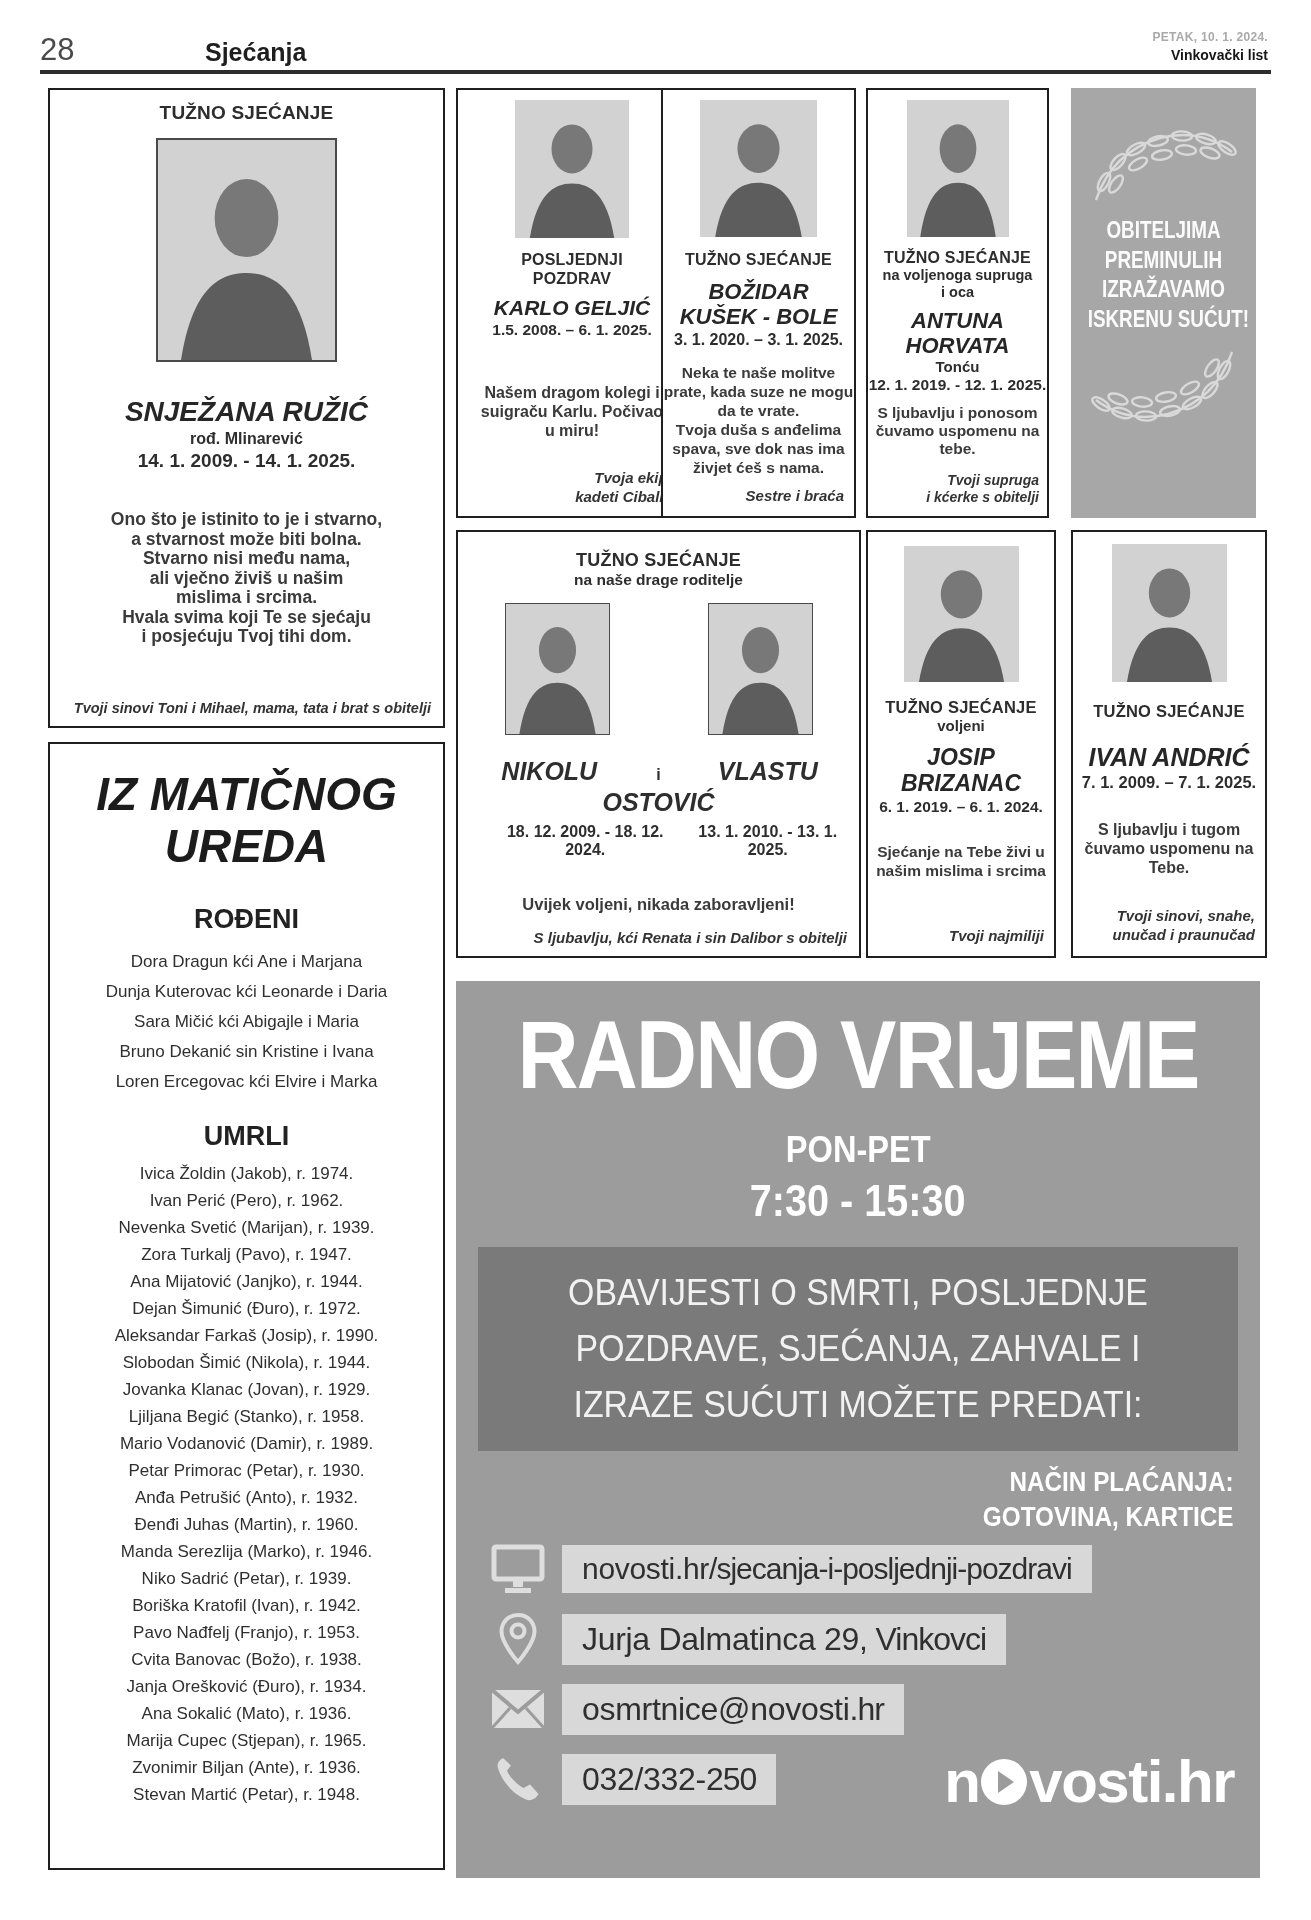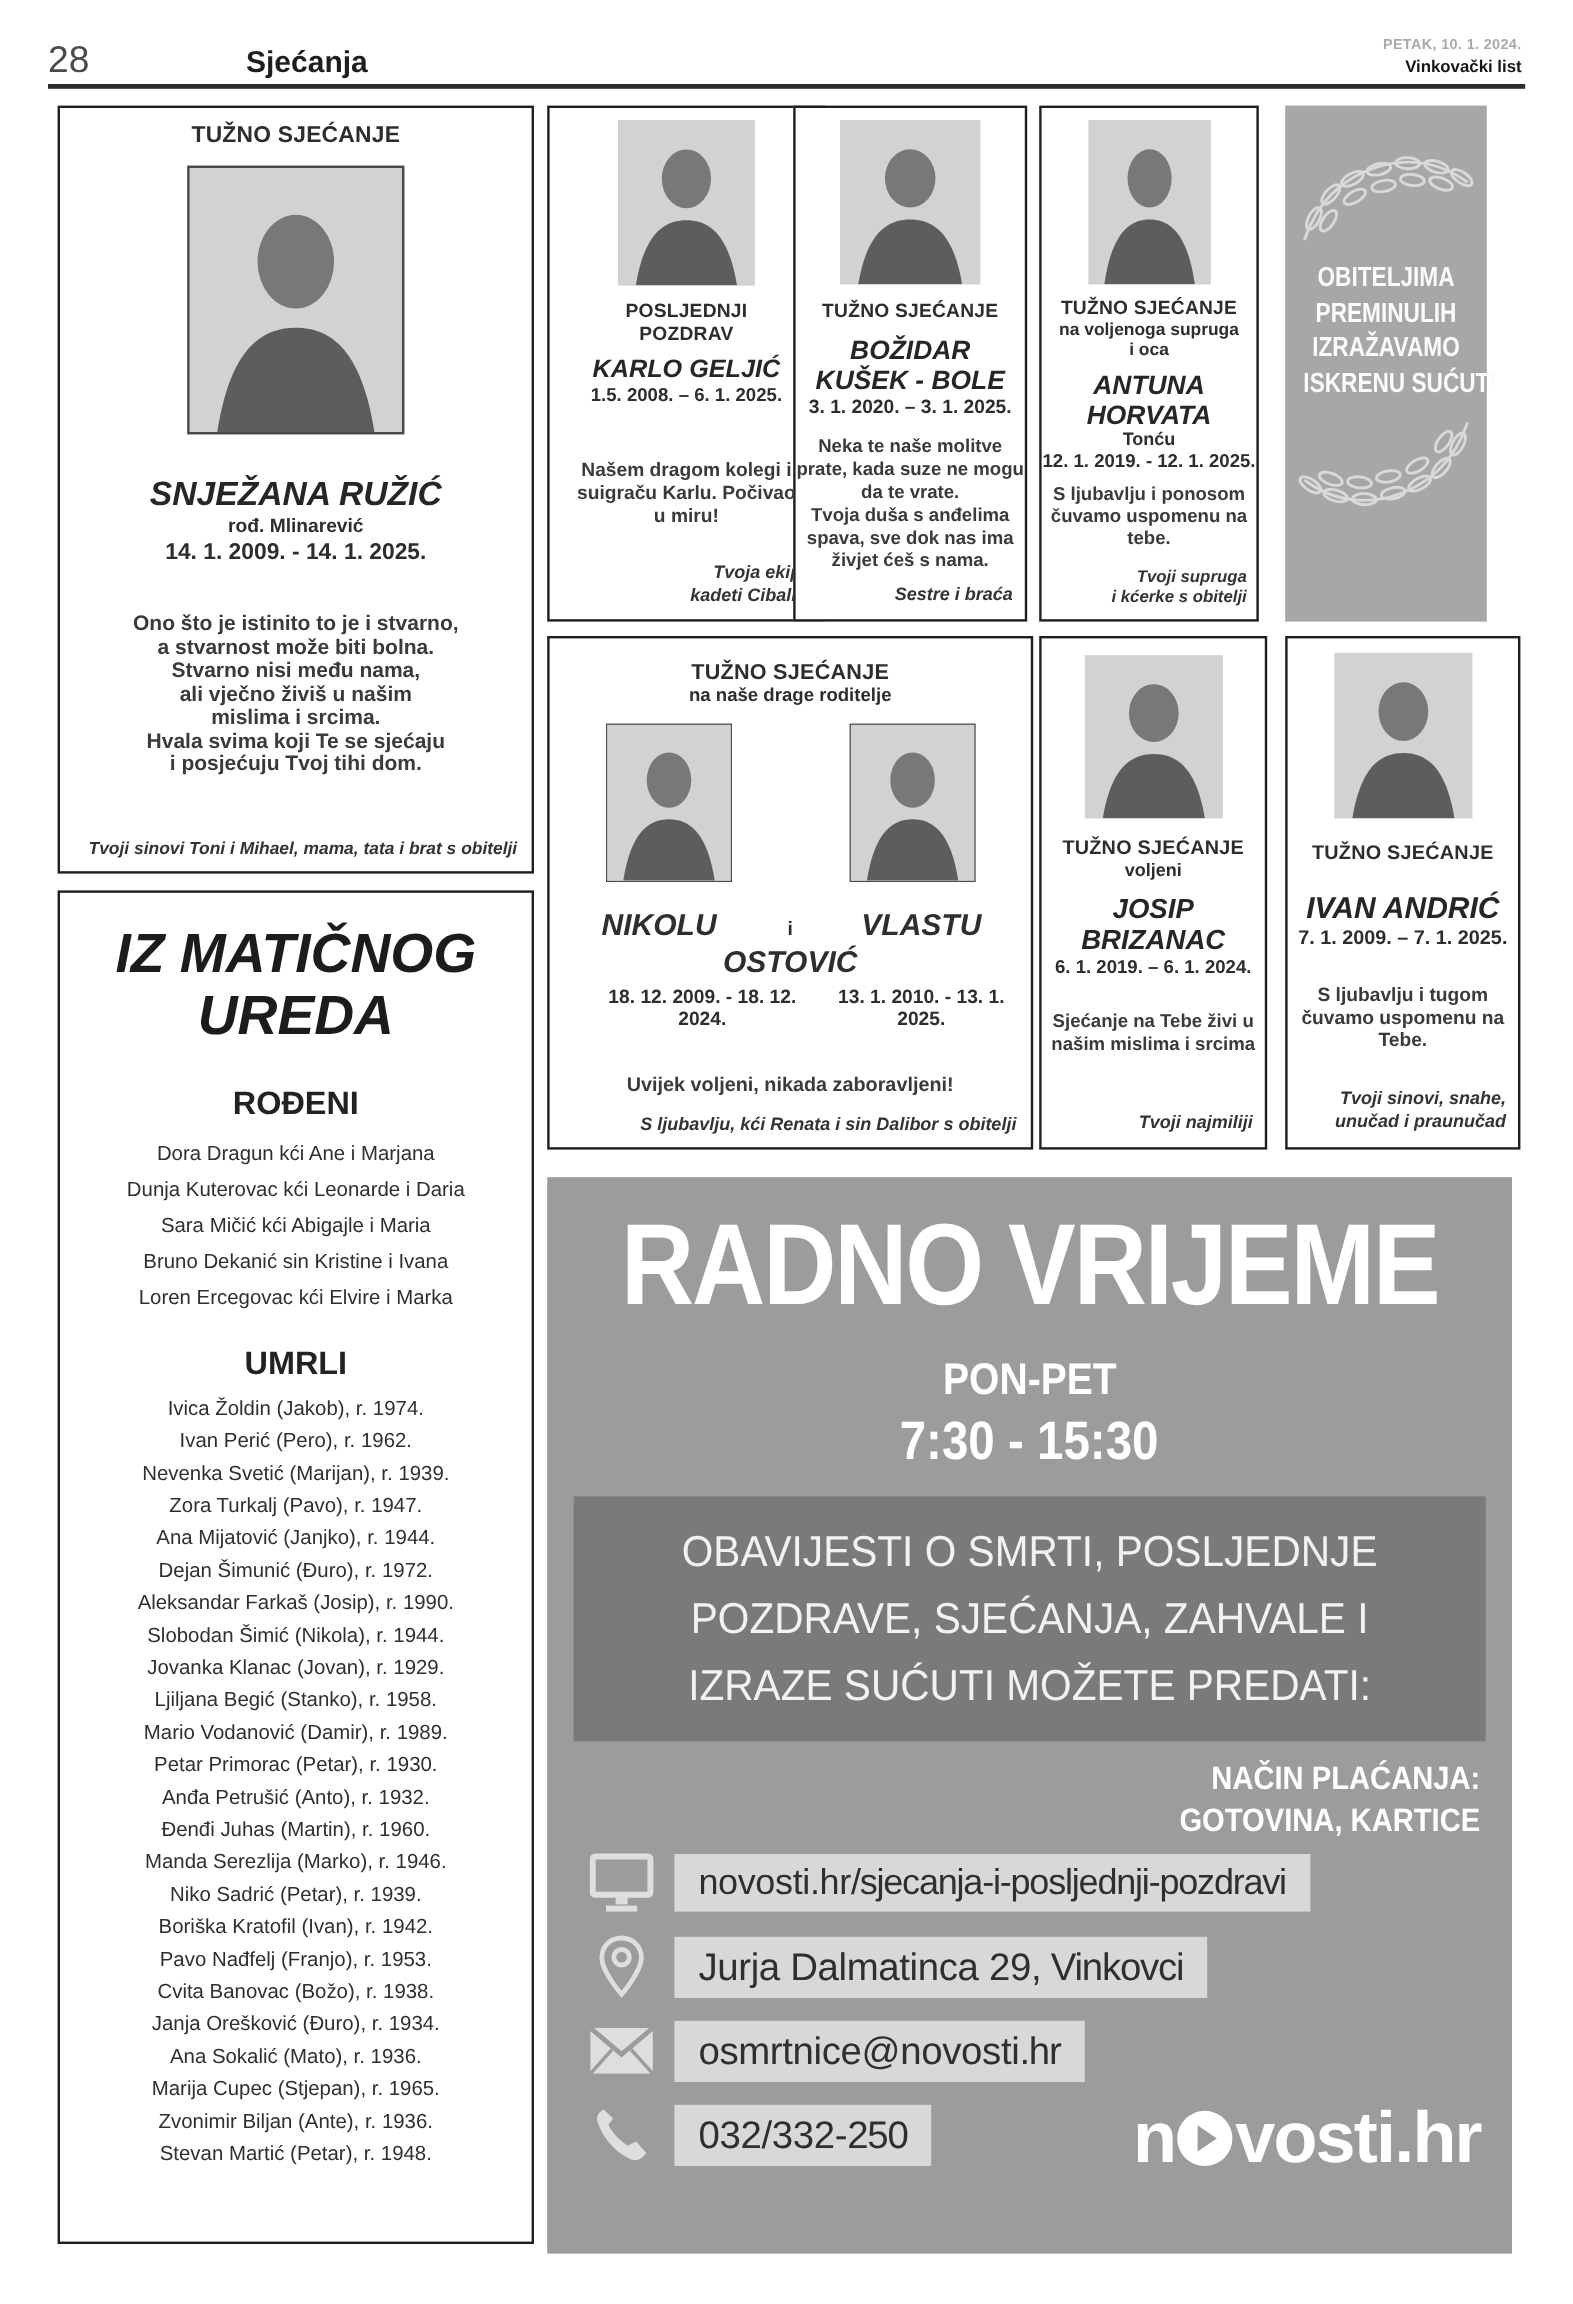--- a/index.html
+++ b/index.html
@@ -58,21 +58,21 @@
   #box-horvat{left:866px;top:88px;width:183px;height:430px;}
   #box-horvat .photo{width:102px;height:137px;margin-top:10px;}
   #box-horvat .memorial-heading{font-size:16px;margin-top:12px;}
   #box-horvat .subhead{font-weight:bold;font-size:14.5px;line-height:16.5px;color:#2d2d2d;}
   #box-horvat .name{font-size:22px;line-height:25px;margin-top:8px;}
   #box-horvat .nickname{font-weight:bold;font-size:15px;}
   #box-horvat .dates{font-size:15.5px;margin-top:1px;}
   #box-horvat .verse{font-size:15.5px;line-height:18px;margin-top:10px;}
   #box-horvat .sig{right:8px;left:8px;bottom:10px;font-size:14px;line-height:17px;}
   
-  #box-sympathy{left:1071px;top:88px;width:168px;height:430px;background:#a7a7a7;border:none;}
+  #box-sympathy{left:1071px;top:88px;width:185px;height:430px;background:#a7a7a7;border:none;}
   .laurel{display:block;margin:34px auto 0;}
   .laurel-bottom{transform:scale(-1,-1);margin-top:12px;}
   .sym-line{color:#fbfbfb;font-weight:bold;font-size:23px;line-height:29.5px;transform:scaleX(.82);white-space:nowrap;}
   #sym-lines{margin-top:10px;}
   
   #box-ostovic{left:456px;top:530px;width:405px;height:428px;}
   #box-ostovic .memorial-heading{font-size:18px;margin-top:18px;}
   #box-ostovic .subhead{font-weight:bold;font-size:15.5px;color:#2d2d2d;}
   .ost-photos{display:flex;justify-content:center;gap:98px;margin-top:14px;}
   .ost-photos .photo{width:103px;height:130px;margin:0;border:1px solid #4a4a4a;}

